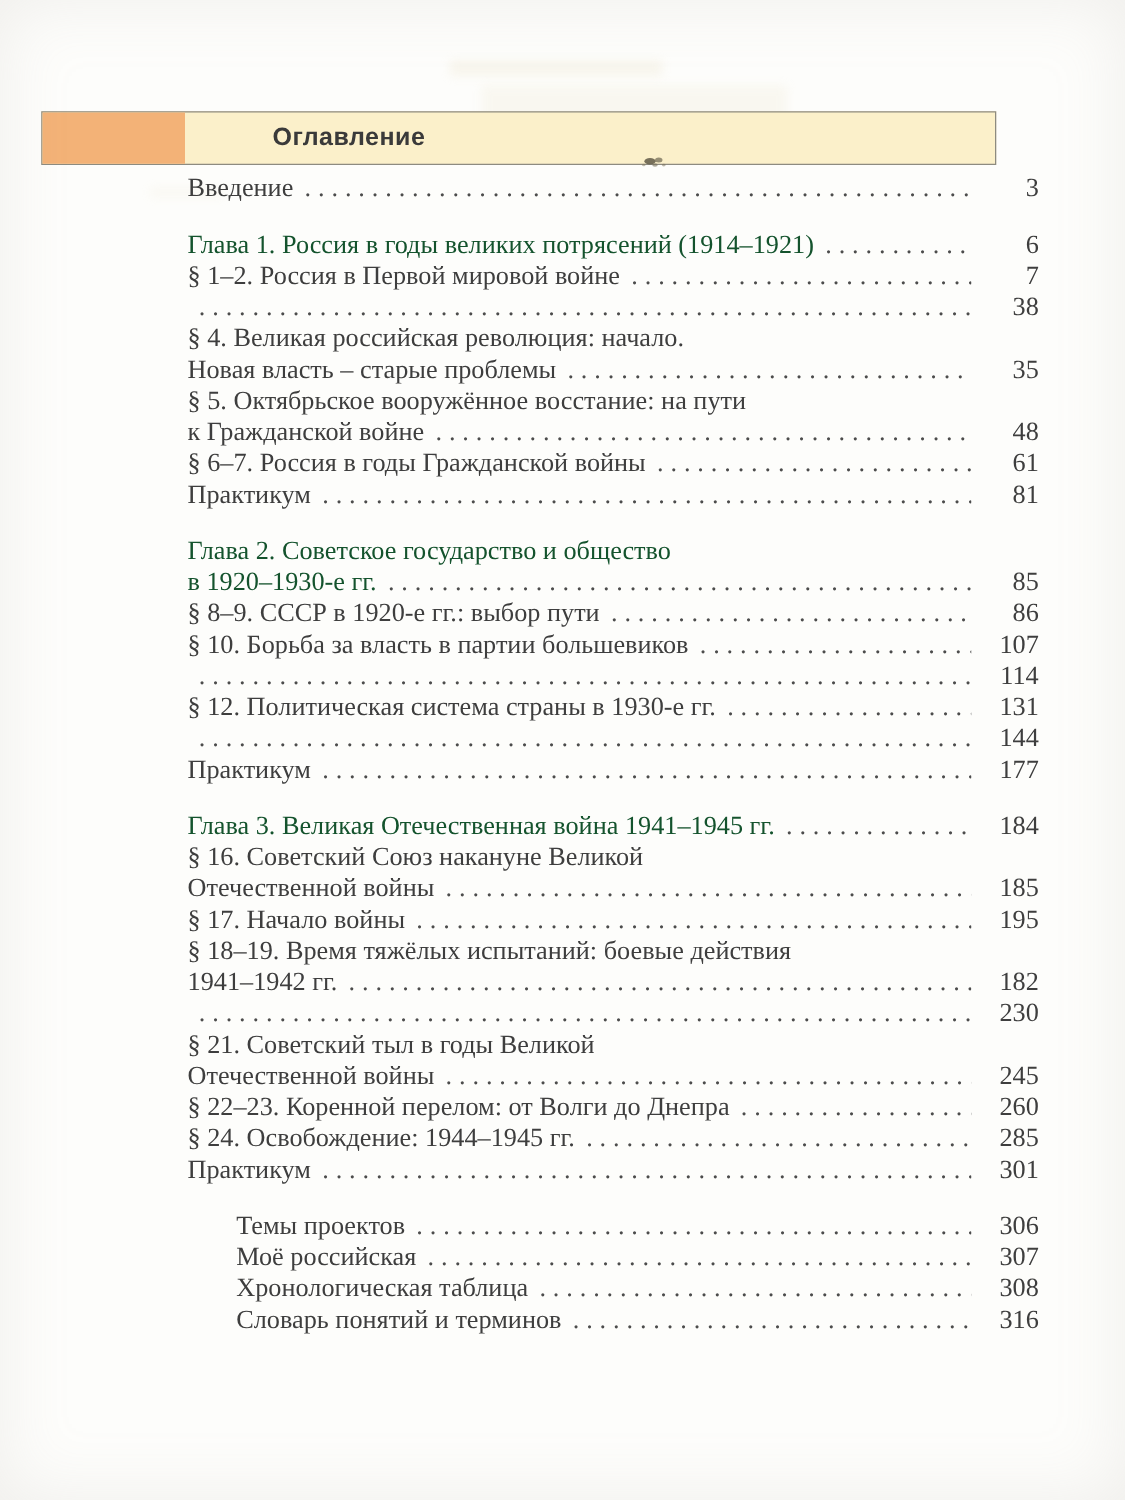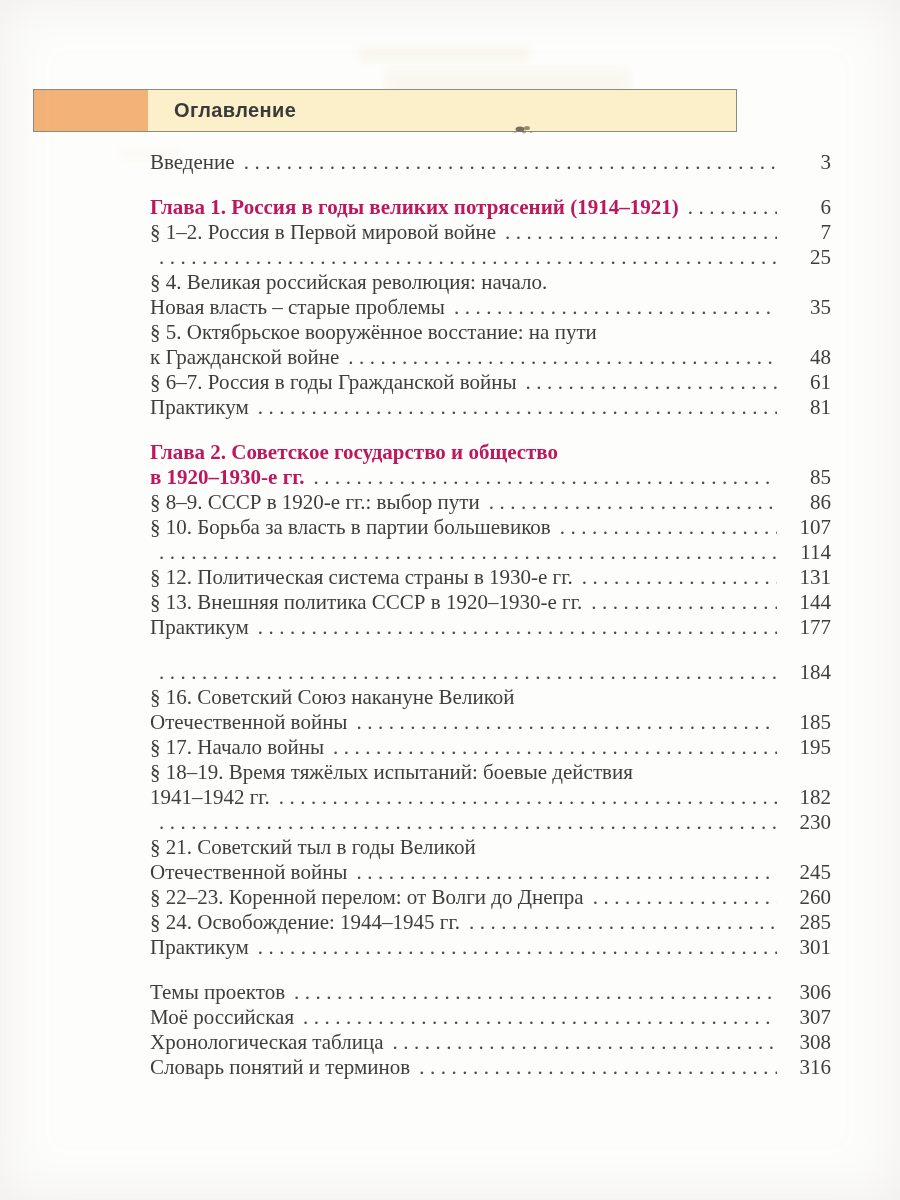--- a/index.html
+++ b/index.html
@@ -31,27 +31,28 @@
   }
   .ghost.g1 { left: 360px; top: 48px;  width: 170px; height: 13px; opacity: .25; }
   .ghost.g2 { left: 385px; top: 68px;  width: 245px; height: 36px; opacity: .18; }
   .ghost.g3 { left: 120px; top: 150px; width: 60px;  height: 8px;  opacity: .15; }
 
   
   .header-band {
     position: absolute;
     left: 33px;
     top: 89px;
-    width: 704px;
+    width: 764px;
     height: 43px;
     box-sizing: border-box;
     border: 1.5px solid #8d8b80;
     background: #fbf0ca;
     display: flex;
     align-items: stretch;
+    gap: 44px;
   }
   .header-accent {
     width: 114px;
     background: #f3b277;
     flex: none;
   }
   .header-title {
     align-self: center;
     padding-left: 26px;
     font-family: "Liberation Sans", "DejaVu Sans", sans-serif;
@@ -68,35 +69,35 @@
     top: 124px;
     width: 26px;
     height: 12px;
     pointer-events: none;
   }
 
   
   .toc {
     position: absolute;
     left: 150px;
-    top: 150px;
+    top: 138px;
     width: 681px;
     font-size: 21px;
     color: #3e3e3e;
   }
   .toc-section { margin-bottom: 20px; }
-  .toc-section:last-child { margin-bottom: 0; }
+  .toc-section:last-child { margin-bottom: 0; margin-left: 39px; }
 
   .toc-row {
     display: flex;
     align-items: baseline;
     line-height: 25px;
     white-space: nowrap;
   }
-  .toc-row.bold .toc-text { font-weight: bold; color: #be185d; }
+  .toc-row.bold .toc-text { font-weight: normal; color: #14532d; }
 
   .toc-text { flex: none; }
 
   .dots {
     flex: 1 1 auto;
     min-width: 0;
     overflow: hidden;
     white-space: nowrap;
     margin-left: 9px;
     color: #4c4c4c;
@@ -151,21 +152,21 @@
           <span class="dots"></span>
           <span class="pageno">6</span>
         </div>
         <div class="toc-row">
           <span class="toc-text">§ 1–2. Россия в Первой мировой войне</span>
           <span class="dots"></span>
           <span class="pageno">7</span>
         </div>
         <div class="toc-row">
           <span class="dots"></span>
-          <span class="pageno">25</span>
+          <span class="pageno">38</span>
         </div>
         <div class="toc-row">
           <span class="toc-text">§ 4. Великая российская революция: начало.</span>
         </div>
         <div class="toc-row">
           <span class="toc-text">Новая власть – старые проблемы</span>
           <span class="dots"></span>
           <span class="pageno">35</span>
         </div>
         <div class="toc-row">
@@ -209,32 +210,32 @@
         <div class="toc-row">
           <span class="dots"></span>
           <span class="pageno">114</span>
         </div>
         <div class="toc-row">
           <span class="toc-text">§ 12. Политическая система страны в 1930-е гг.</span>
           <span class="dots"></span>
           <span class="pageno">131</span>
         </div>
         <div class="toc-row">
-          <span class="toc-text">§ 13. Внешняя политика СССР в 1920–1930-е гг.</span>
           <span class="dots"></span>
           <span class="pageno">144</span>
         </div>
         <div class="toc-row">
           <span class="toc-text">Практикум</span>
           <span class="dots"></span>
           <span class="pageno">177</span>
         </div>
       </div>
       <div class="toc-section">
         <div class="toc-row bold">
+          <span class="toc-text">Глава 3. Великая Отечественная война 1941–1945 гг.</span>
           <span class="dots"></span>
           <span class="pageno">184</span>
         </div>
         <div class="toc-row">
           <span class="toc-text">§ 16. Советский Союз накануне Великой</span>
         </div>
         <div class="toc-row">
           <span class="toc-text">Отечественной войны</span>
           <span class="dots"></span>
           <span class="pageno">185</span>

